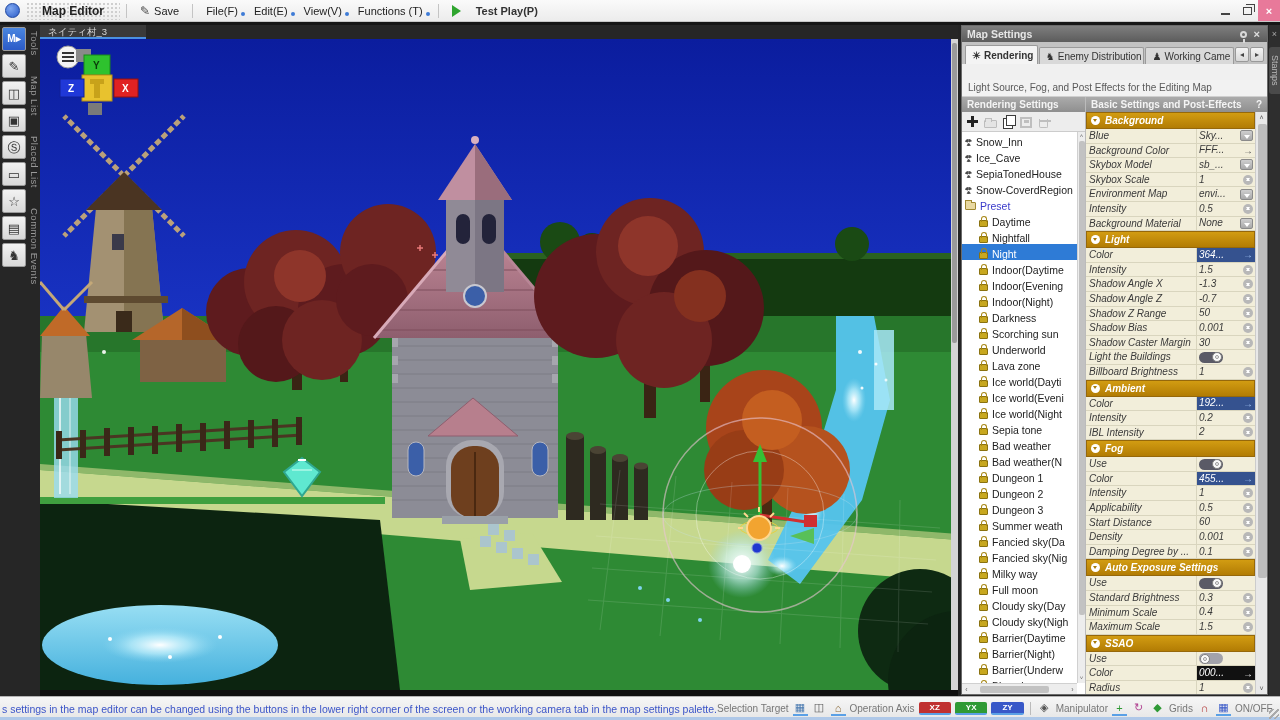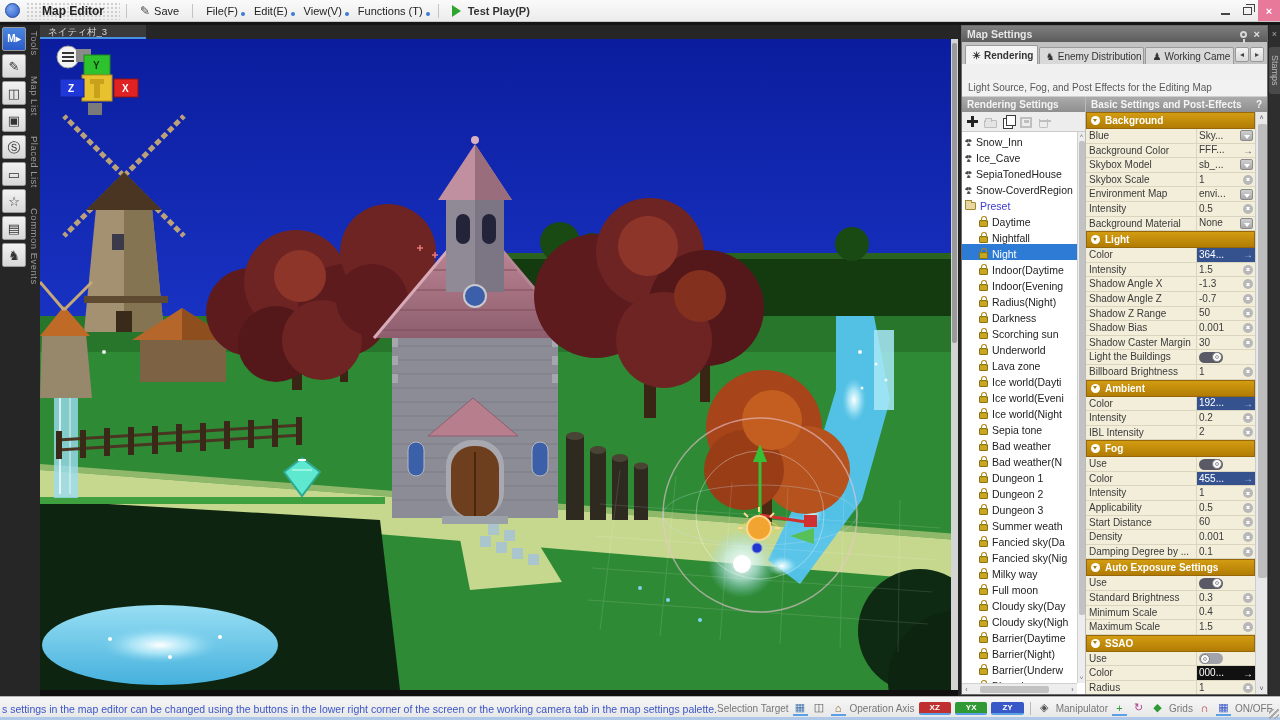--- a/index.html
+++ b/index.html
@@ -13,21 +13,21 @@
     border-bottom:1px solid #C8C8C8; font-size:11px; color:#222; }
   .appico { width:15px; height:15px; margin-left:5px; border-radius:8px;
     background:radial-gradient(circle at 35% 35%, #7FA8F0, #2B5BC8); border:1px solid #1E46A0; }
   .apptitle { font-weight:bold; font-size:12px; padding:2px 16px;
     background-image:radial-gradient(#CFCFCF 1px, transparent 1px); background-size:4px 4px; }
   .tb-sep { width:1px; height:14px; background:#C4C4C4; }
   .menu-item, .save-btn, .testplay { padding:2px 7px; border-radius:2px; cursor:default; white-space:nowrap; }
   .menu-dot { width:4px; height:4px; border-radius:50%; background:#3E7BD6; align-self:flex-end; margin:0 2px 3px -4px; }
   .save-btn { display:flex; align-items:center; gap:4px; }
   .save-glyph { font-size:12px; color:#444; }
-  .testplay { display:flex; align-items:center; gap:7px; font-weight:bold; color:#333; }
+  .testplay { display:flex; align-items:center; gap:15px; font-weight:bold; color:#333; }
   .play-tri { width:0; height:0; border-left:9px solid #2FA52F; border-top:6px solid transparent; border-bottom:6px solid transparent; }
   .wincontrols { margin-left:auto; display:flex; height:100%; }
   .wc { width:22px; height:100%; display:flex; align-items:center; justify-content:center; font-size:11px; color:#333; }
   .wc-close { background:#E8799A; color:#fff; font-weight:bold; }
   .wc-restore-box { width:9px; height:8px; border:1px solid #444; box-shadow:2px -2px 0 -0px #F0F0F0, 3px -3px 0 0 #444; }
   .wc-min-bar { width:9px; height:2px; background:#444; margin-top:7px; }
 
   .darkgap { position:absolute; left:0; top:22px; width:1280px; height:3px; background:#161616; }
 
   
@@ -107,21 +107,21 @@
   .varrow { height:9px; line-height:9px; }
   .varrow.bottom { position:absolute; bottom:0; left:0; right:0; }
   .hscroll { position:absolute; left:0; right:8px; bottom:0; height:11px; background:#EDEDED; border-top:1px solid #D0D0D0;
     display:flex; align-items:center; font-size:7px; color:#666; }
   .hthumb { height:7px; width:60%; background:#C2C2C2; border-radius:2px; margin-left:9px; }
   .harrow { width:9px; text-align:center; }
   .harrow.right { margin-left:auto; }
 
   
   .col-right { flex:1; display:flex; flex-direction:column; overflow:hidden; }
-  .gridwrap { flex:1; position:relative; overflow:hidden; background:#0f172a; }
+  .gridwrap { flex:1; position:relative; overflow:hidden; background:#0f172a;font-style:italic; }
   .grid { position:absolute; left:0; top:0; right:12px; bottom:0; overflow:hidden; }
   .psec { height:17px; background:linear-gradient(#D29C12,#B27C04); color:#FFF; font-weight:bold; font-size:10px;
     display:flex; align-items:center; gap:5px; padding:0 4px; border:1px solid #96680A; }
   .psec-ch { width:9px; height:9px; border-radius:50%; background:#FFF; position:relative; flex:0 0 auto; }
   .psec-ch::after { content:''; position:absolute; left:2px; top:2.5px; border:2.5px solid transparent; border-top:3.5px solid #A87A08; }
   .prow { height:14.6px; display:flex; align-items:stretch; background:#F2EEDA; border-bottom:1px solid #D9D5BE; font-size:10px; color:#3A3A3A; }
   .plab { flex:1; padding:1px 3px; white-space:nowrap; overflow:hidden; border-right:1px solid #D9D5BE; line-height:12px; }
   .pval { width:58px; display:flex; align-items:center; padding:0 2px; gap:2px; }
   .pvt { flex:1; white-space:nowrap; overflow:hidden; line-height:12px; }
   .pval.sel { background:#35528F; color:#FFF; }
@@ -621,21 +621,21 @@
               <div class="list-item indent">
                 <span class="ic-lock"></span>
                 <span class="lbl">Indoor(Daytime</span>
               </div>
               <div class="list-item indent">
                 <span class="ic-lock"></span>
                 <span class="lbl">Indoor(Evening</span>
               </div>
               <div class="list-item indent">
                 <span class="ic-lock"></span>
-                <span class="lbl">Radius(Night)</span>
+                <span class="lbl">Indoor(Night)</span>
               </div>
               <div class="list-item indent">
                 <span class="ic-lock"></span>
                 <span class="lbl">Darkness</span>
               </div>
               <div class="list-item indent">
                 <span class="ic-lock"></span>
                 <span class="lbl">Scorching sun</span>
               </div>
               <div class="list-item indent">

